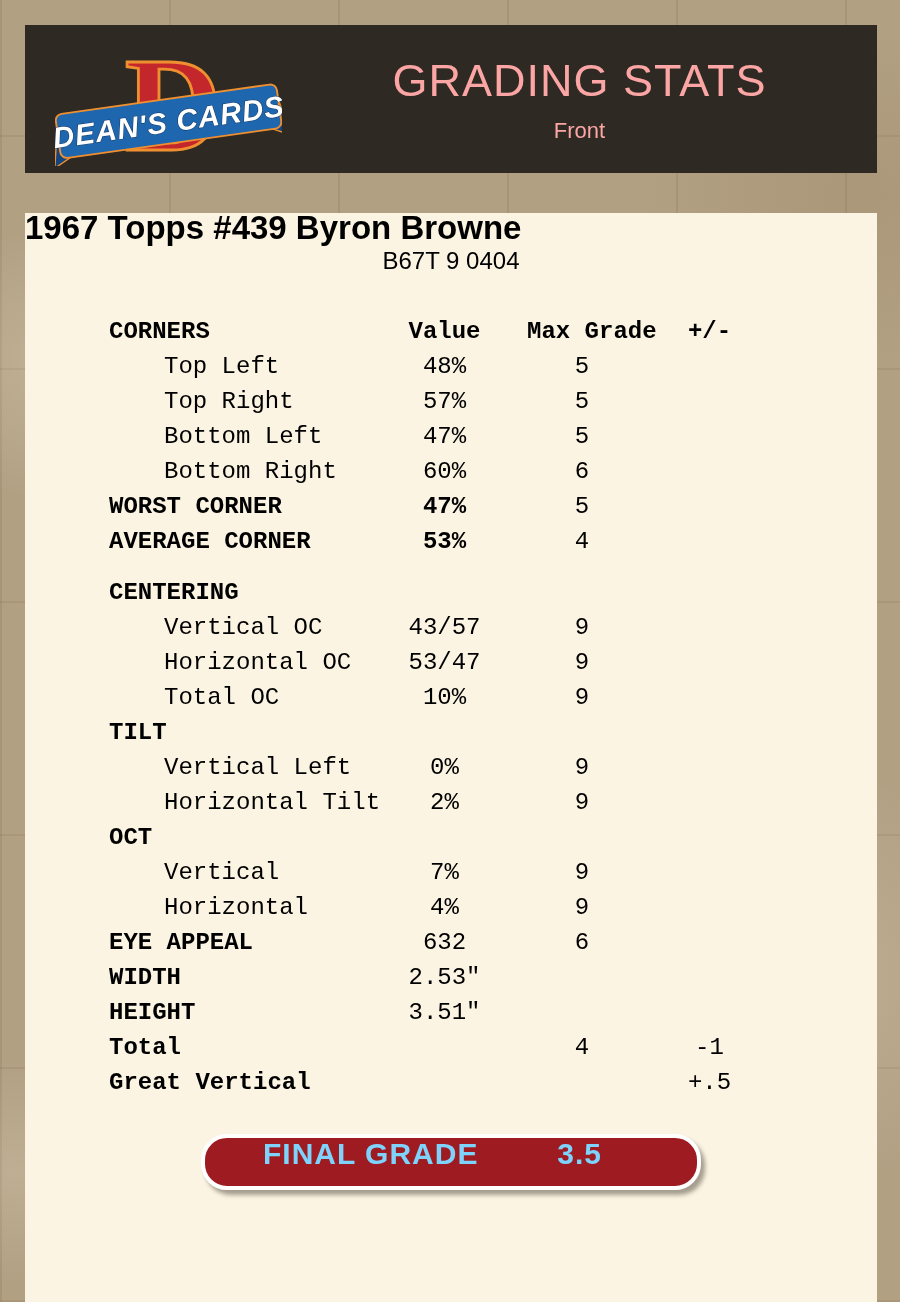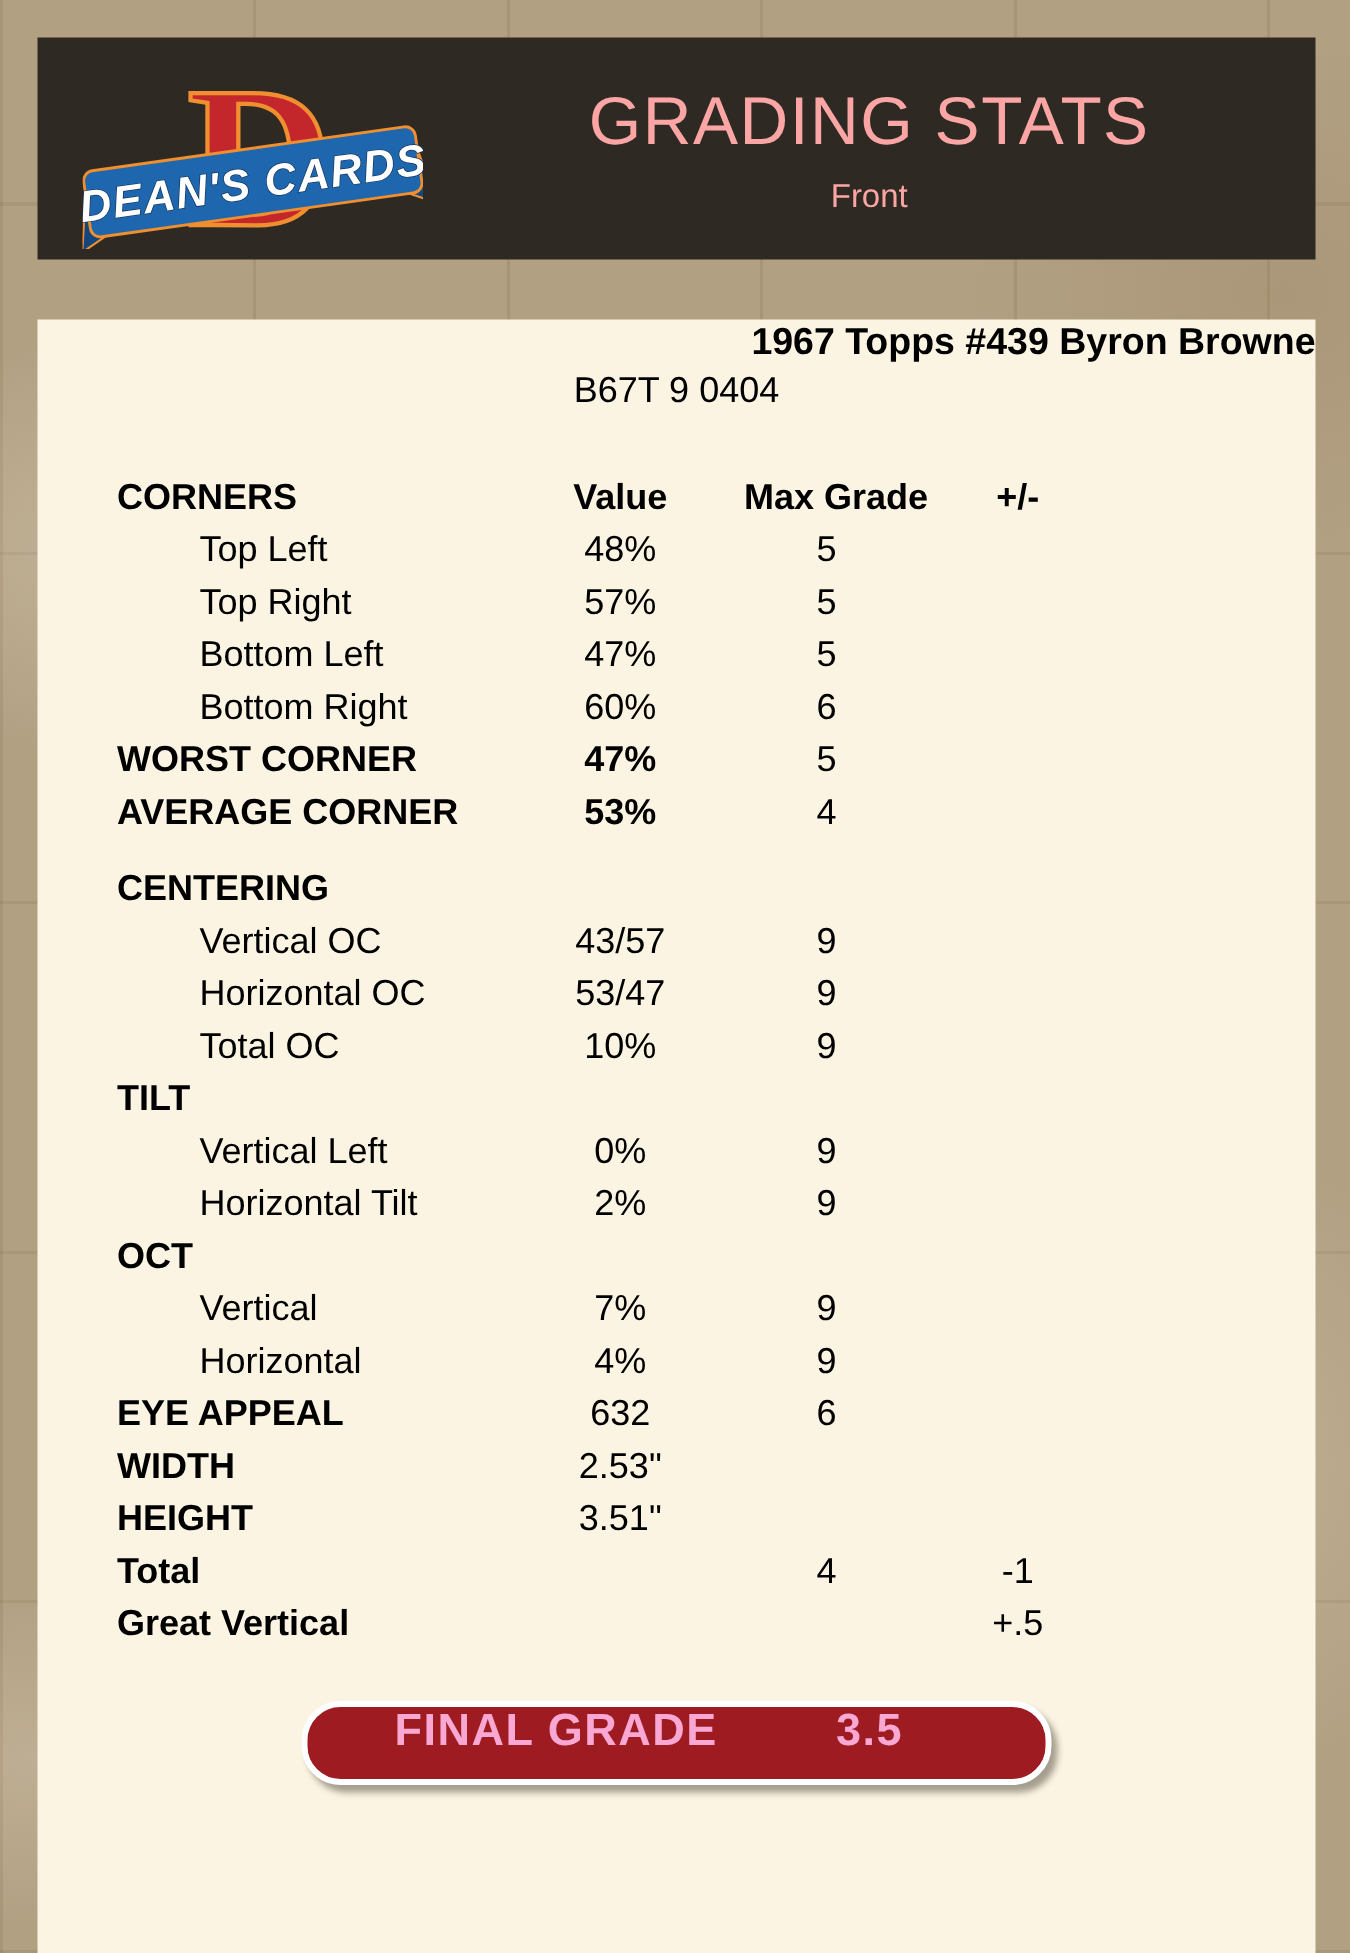--- a/index.html
+++ b/index.html
@@ -41,28 +41,28 @@
   }
   .hdr-title   { font-size:45px; line-height:50px; letter-spacing:1px; }
   .hdr-subtitle{ font-size:22px; line-height:50px; }
   
   .main {
     height:1104px;
     background:var(--panel-bg, #fbf4e2);
     color:#000;
   }
   .card-title {
-    margin-top:40px; text-align:right;
-    font-size:25px; font-weight:bold; line-height:30px;
+    margin-top:40px; text-align:left;
+    font-size:33px; font-weight:bold; line-height:30px;
   }
   .card-code {
     text-align:center; font-size:24px; line-height:35px;
   }
   
-  .stats { margin-top:36px; padding-left:53px; }
+  .stats { margin-top:36px; padding-left:84px;font-family:Liberation Mono, monospace; }
   .trow {
     display:grid;
     grid-template-columns:253px 165px 110px 145px;
     height:35px; align-items:center;
     font-size:24px;
   }
   .trow .cell { white-space:nowrap; }
   .trow .value, .trow .max, .trow .pm { text-align:center; }
   .trow.head .cell { font-weight:bold; }
   .trow.item .label { padding-left:55px; }
@@ -72,21 +72,21 @@
   
   .final-grade {
     width:500px; height:56px;
     margin:34px auto 0 auto;
     background:var(--accent-red, #9e1c21);
     border:4px solid #ffffff;
     border-radius:26px;
     box-shadow:4px 5px 4px rgba(60,50,40,.45);
     display:flex; align-items:center; justify-content:space-between;
     padding:0 95px 16px 58px;
-    color:#f9a8d4; font-size:30px; font-weight:bold; letter-spacing:1px;
+    color:#7dd3fc; font-size:30px; font-weight:bold; letter-spacing:1px;
   }
 </style>
 </head>
 <body>
 
 <div class="page">
 
   <div class="hdr">
     <div class="logo-wrap">
       <svg viewBox="0 0 240 140">

